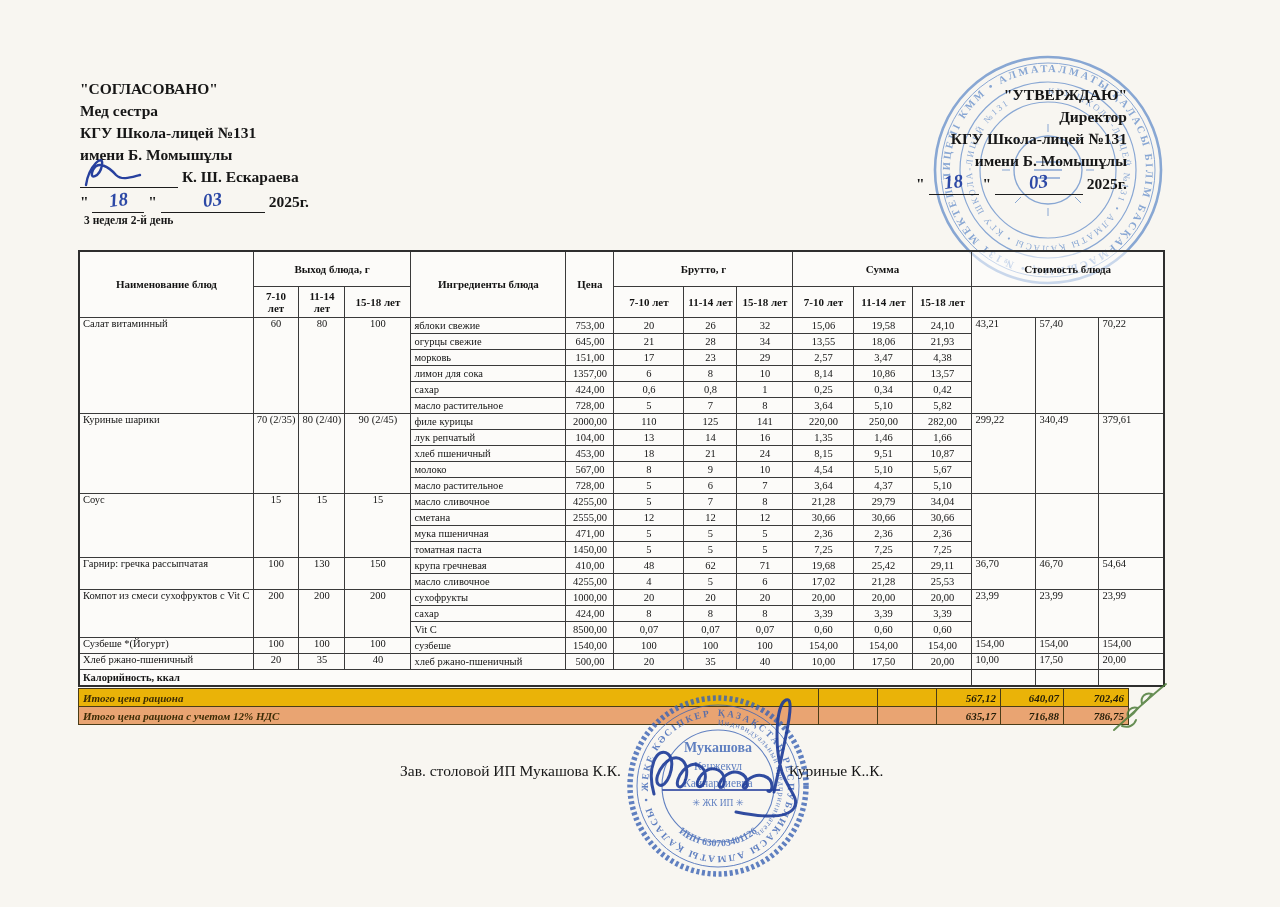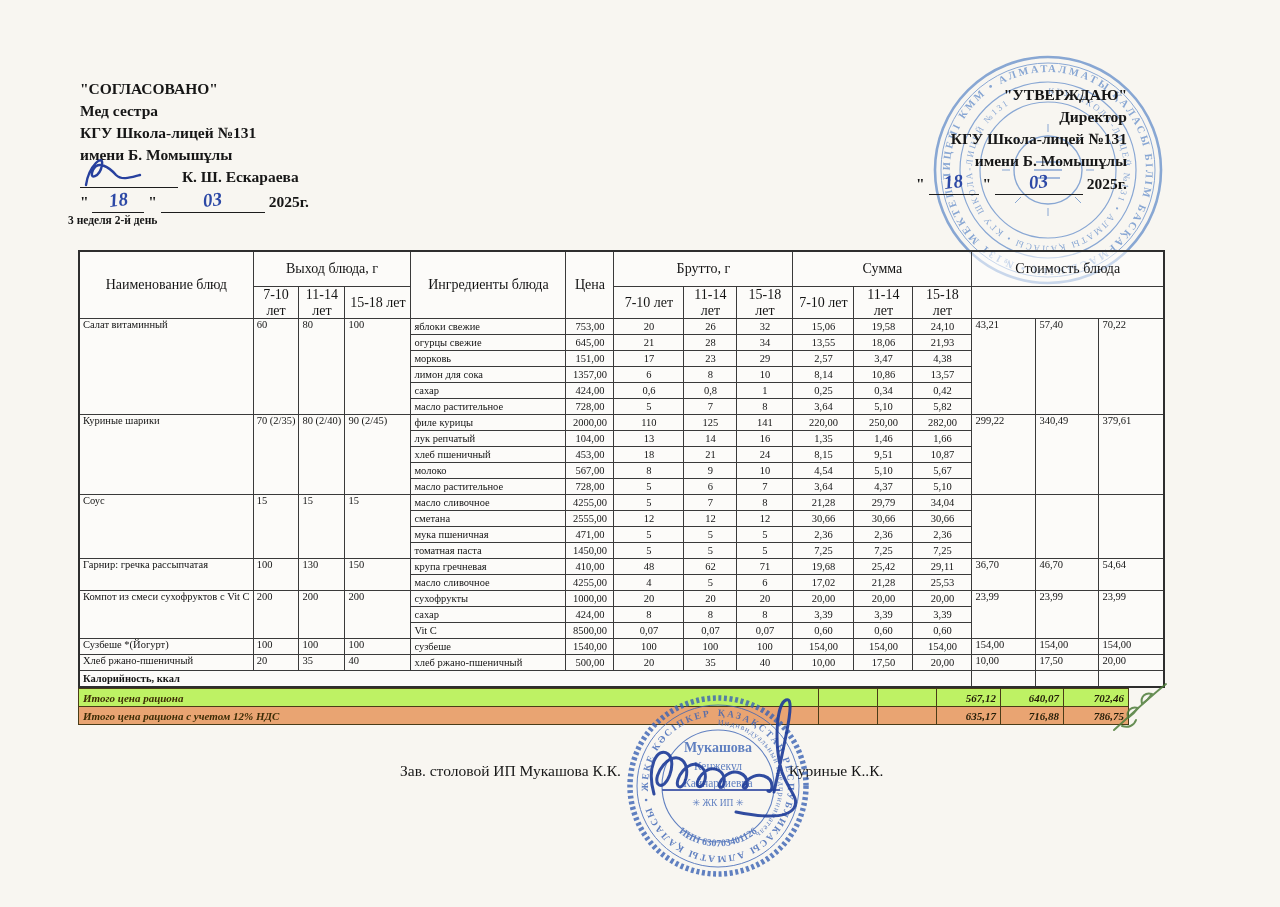--- a/index.html
+++ b/index.html
@@ -6,33 +6,33 @@
   .page{position:relative;width:1280px;height:907px;overflow:hidden;
     background:#f8f6f1;font-family:"Liberation Serif",serif;color:#161616;}
   .blk{position:absolute;font-weight:bold;font-size:15.5px;line-height:22px;white-space:nowrap;}
   .blk-left{left:80px;top:78px;}
   .blk-right{left:905px;top:84px;width:222px;text-align:right;z-index:3;}
   .sigrow{position:relative;height:24px;}
   .uline{display:inline-block;border-bottom:1.6px solid #1c1c1c;text-align:center;vertical-align:bottom;}
   .hand{font-style:italic;font-weight:bold;color:#2d49a6;font-size:19px;
     display:inline-block;transform:rotate(-7deg);line-height:14px;}
   .datechar{font-weight:bold;}
-  .week-label{position:absolute;left:68px;top:214px;font-weight:bold;font-size:11.5px;}
+  .week-label{position:absolute;left:84px;top:214px;font-weight:bold;font-size:11.5px;}
   table{border-collapse:collapse;table-layout:fixed;}
   .menu-pos{position:absolute;left:78px;top:250px;z-index:2;}
   .totals-pos{position:absolute;left:78px;top:688px;z-index:2;}
   #menu-table td,#menu-table th{border:1px solid #3a3a3a;padding:0 3px;height:15px;
     font-size:10.5px;line-height:1.12;font-family:"Liberation Serif",serif;color:#141414;
     white-space:nowrap;overflow:hidden;}
   #menu-table{border:2px solid #2e2e2e;background:rgba(255,255,255,.55);}
-  #menu-table thead th{font-weight:normal;font-size:14px;text-align:center;white-space:normal;}
+  #menu-table thead th{font-weight:bold;font-size:11px;text-align:center;white-space:normal;}
   #menu-table thead tr.h1 th{height:34px;}
   #menu-table thead tr.h2 th{height:30px;}
   td.c-name{white-space:normal;vertical-align:top;text-align:left;}
-  td.c-out{vertical-align:top;padding:0 1px;font-size:10px;}
+  td.c-out{vertical-align:top;text-align:center;padding:0 1px;font-size:10px;}
   td.c-ing{text-align:left;}
   td.c-num{text-align:center;}
   td.c-cost{vertical-align:top;text-align:left;}
   td.c-cal{font-weight:bold;text-align:left;}
   #totals-table{border:1.5px solid #2e2e2e;}
   #totals-table td{border:1px solid #4a3c18;height:17px;font-size:11px;
     font-weight:bold;font-style:italic;padding:0 4px;white-space:nowrap;overflow:hidden;}
   td.t-label{color:#3c2c05;text-align:left;}
   td.t-val{text-align:right;color:#241d08;}
   .footer-line{position:absolute;left:400px;top:762px;font-size:15.5px;z-index:2;white-space:nowrap;}
@@ -420,21 +420,21 @@
           <col style="width: 53px;">
           <col style="width: 56px;">
           <col style="width: 61px;">
           <col style="width: 59px;">
           <col style="width: 59px;">
           <col style="width: 64px;">
           <col style="width: 63px;">
           <col style="width: 65px;">
         </colgroup>
         <tbody>
-          <tr style="background: #bef264;">
+          <tr style="background: #eab308;">
             <td class="t-label" colspan="10">Итого цена рациона</td>
             <td class="t-val"></td>
             <td class="t-val"></td>
             <td class="t-val">567,12</td>
             <td class="t-val">640,07</td>
             <td class="t-val">702,46</td>
           </tr>
           <tr style="background: rgb(233, 164, 114);">
             <td class="t-label" colspan="10">Итого цена рациона с учетом 12% НДС</td>
             <td class="t-val"></td>

